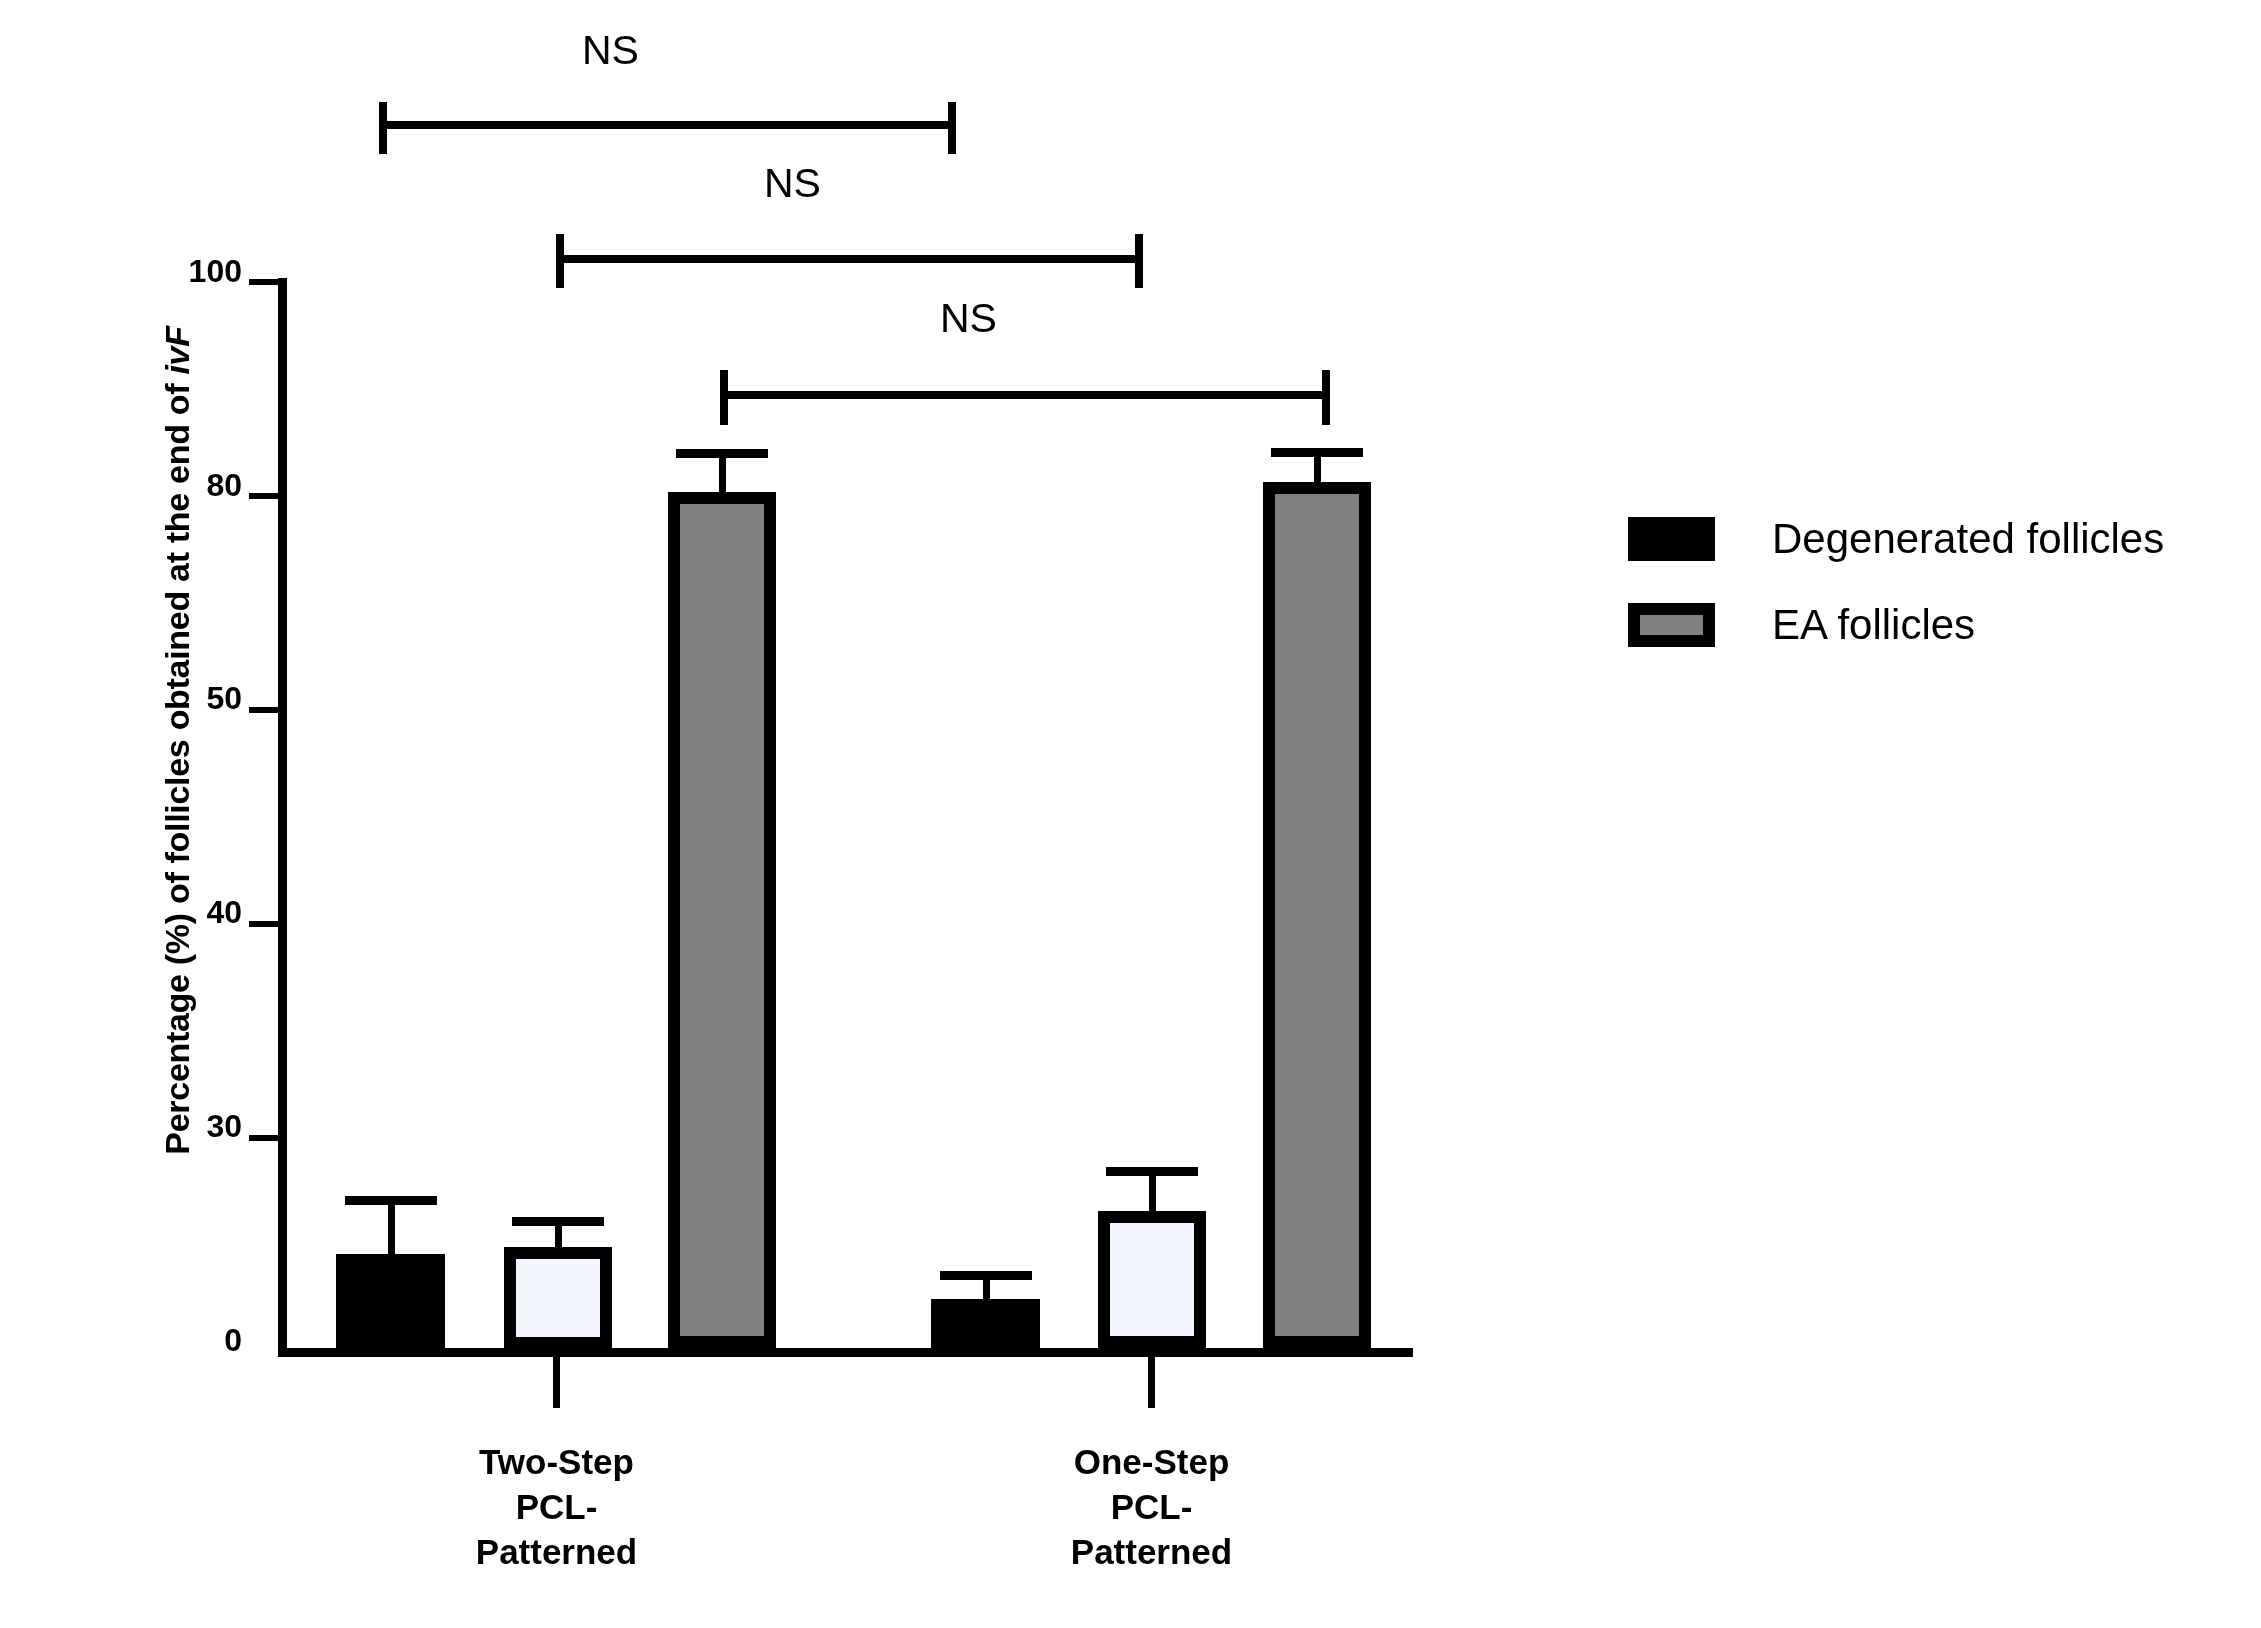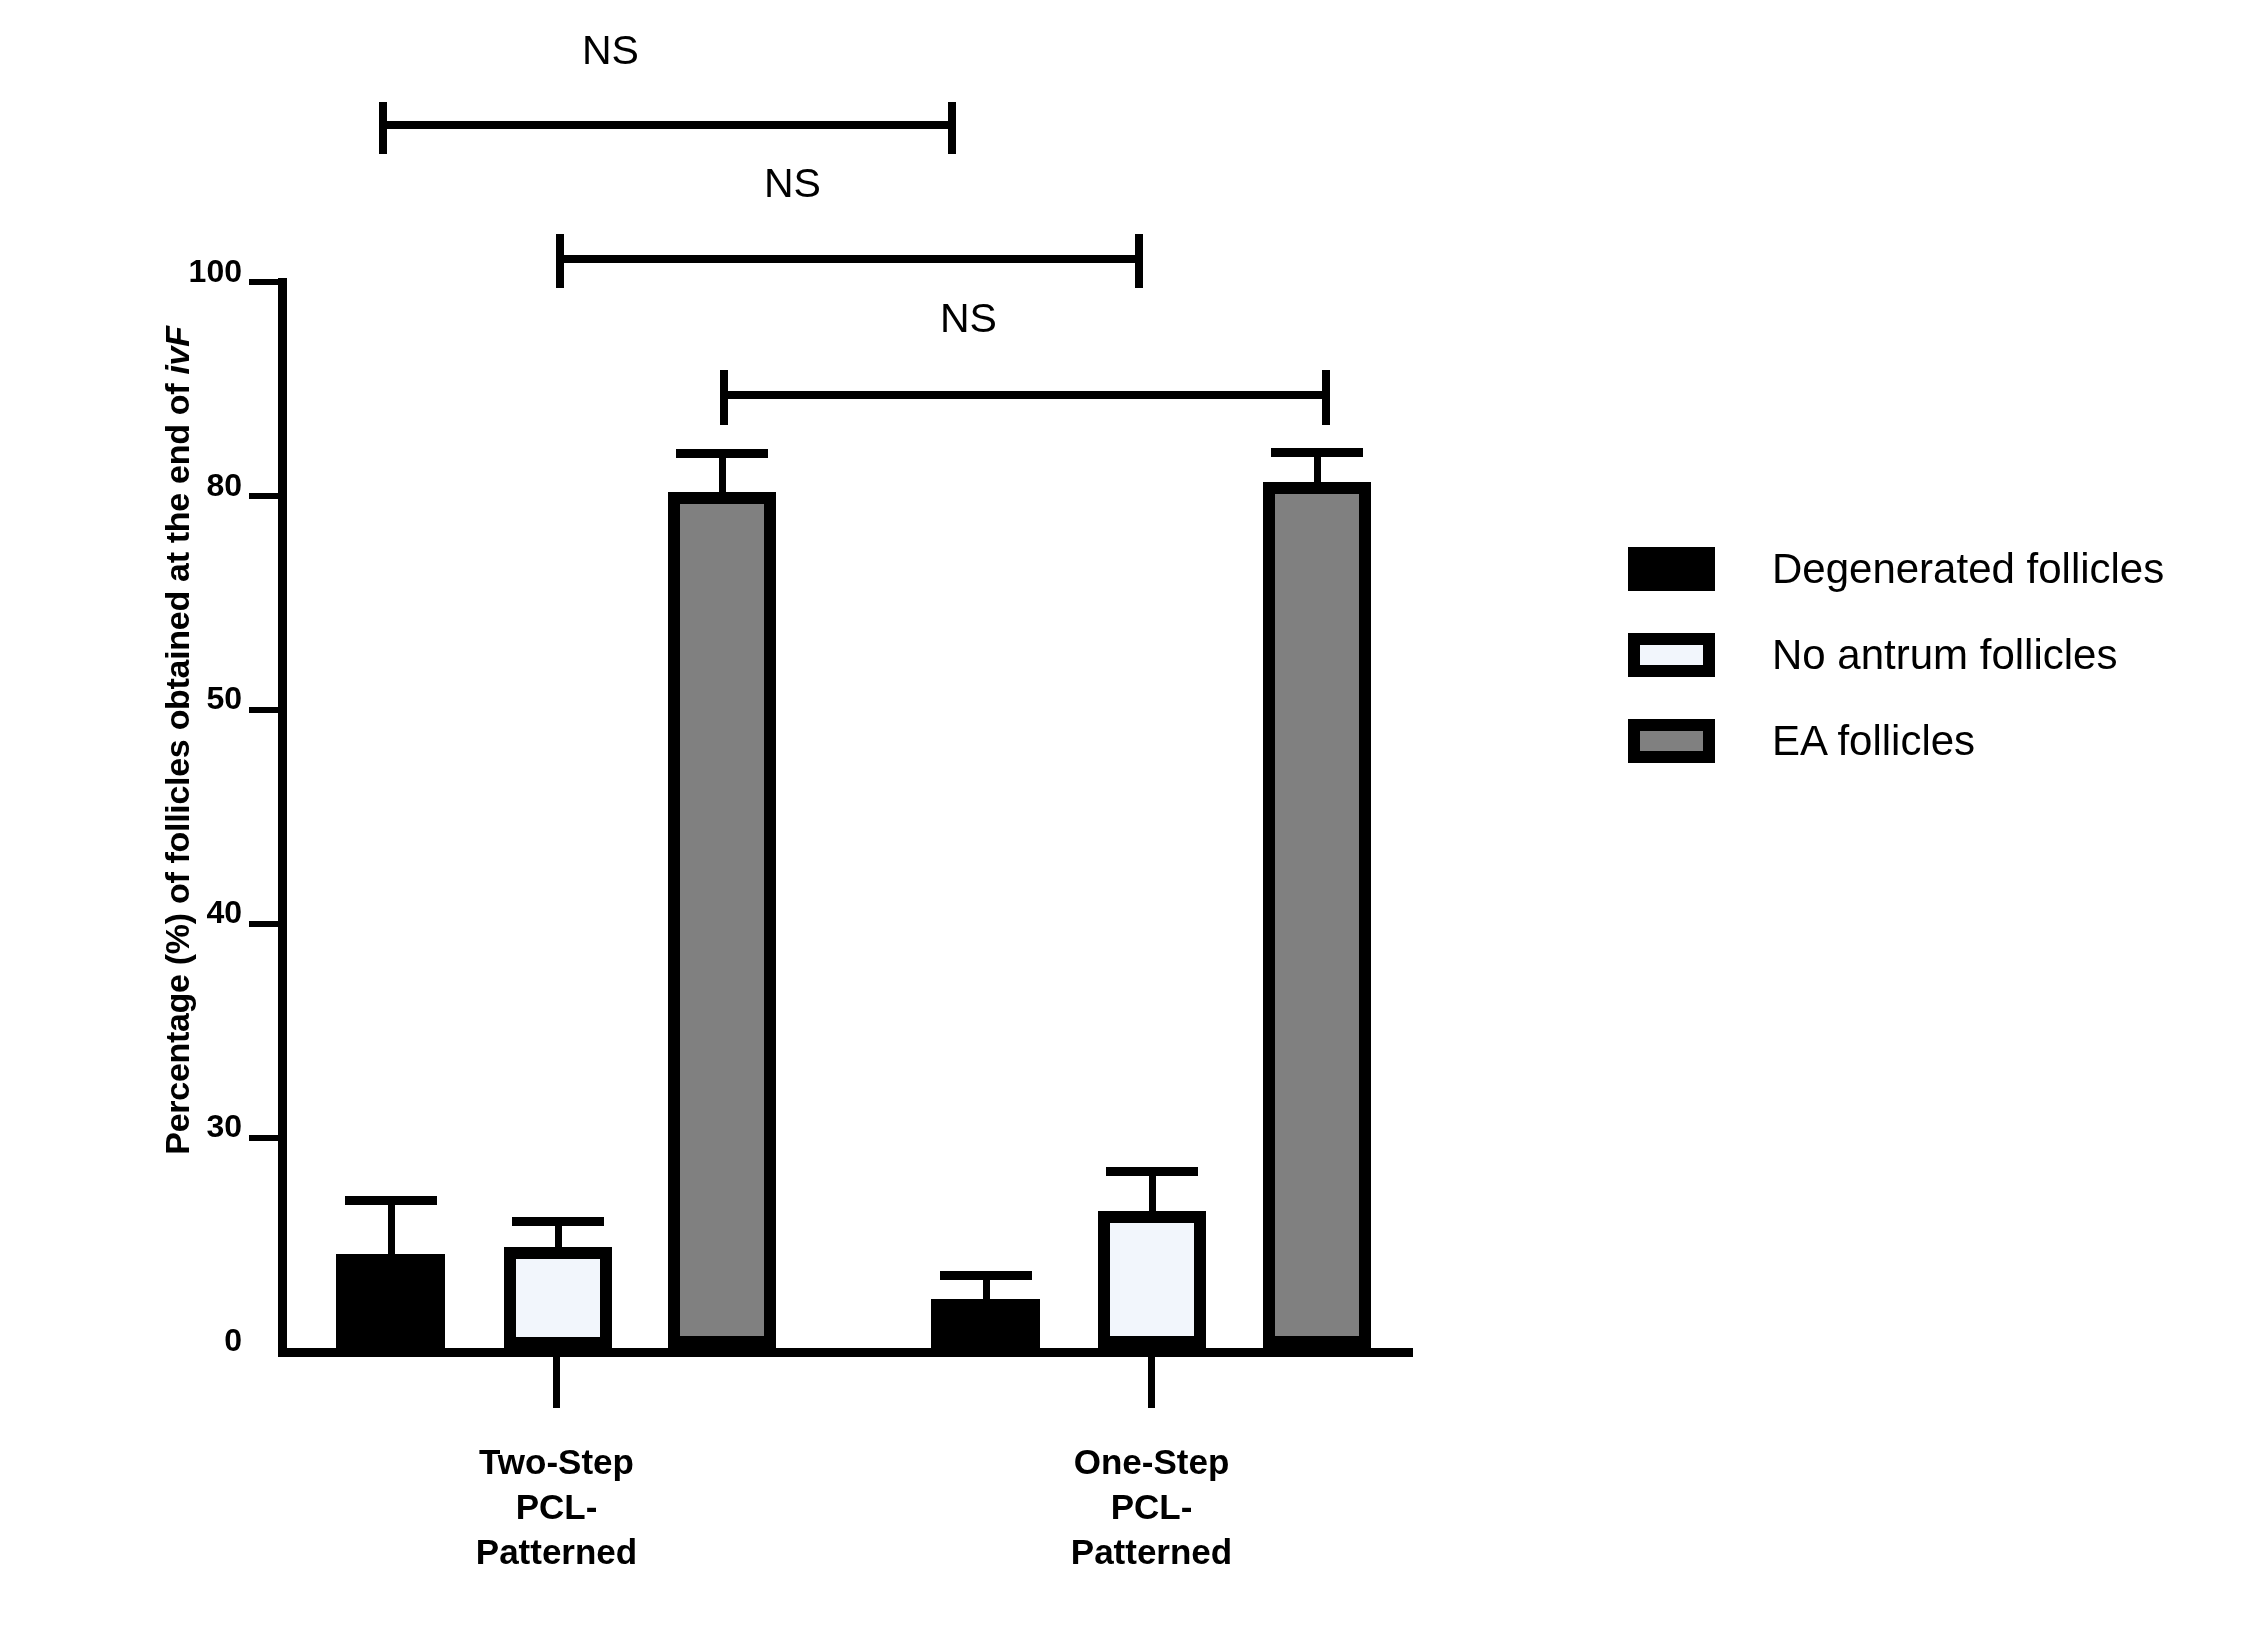--- a/index.html
+++ b/index.html
@@ -135,21 +135,21 @@
     font-size: 41px;
     font-weight: normal;
     text-align: left;
     white-space: nowrap;
   }
 
   
   .legend {
     position: absolute;
     left: 1628px;
-    top: 526px;
+    top: 496px;
   }
   .legend-row {
     display: flex;
     align-items: center;
     height: 86px;
   }
   .legend-swatch {
     width: 87px;
     height: 44px;
     box-sizing: border-box;
@@ -236,24 +236,20 @@
   <div class="sig-tick" style="left:1322px; top:370px; height:55px"></div>
   <div class="sig-label" style="left:940px; top:295px; width:171px">NS</div>
 
   <div class="legend">
 
     <div class="legend-row">
       <div class="legend-swatch sw-black"></div>
       <div class="legend-label">Degenerated follicles</div>
     </div>
 
-    <div class="legend-row">
-      <div class="legend-swatch sw-white"></div>
-      <div class="legend-label">No antrum follicles</div>
-    </div>
 
     <div class="legend-row">
       <div class="legend-swatch sw-gray"></div>
       <div class="legend-label">EA follicles</div>
     </div>
 
   </div>
 
 </div>
 

